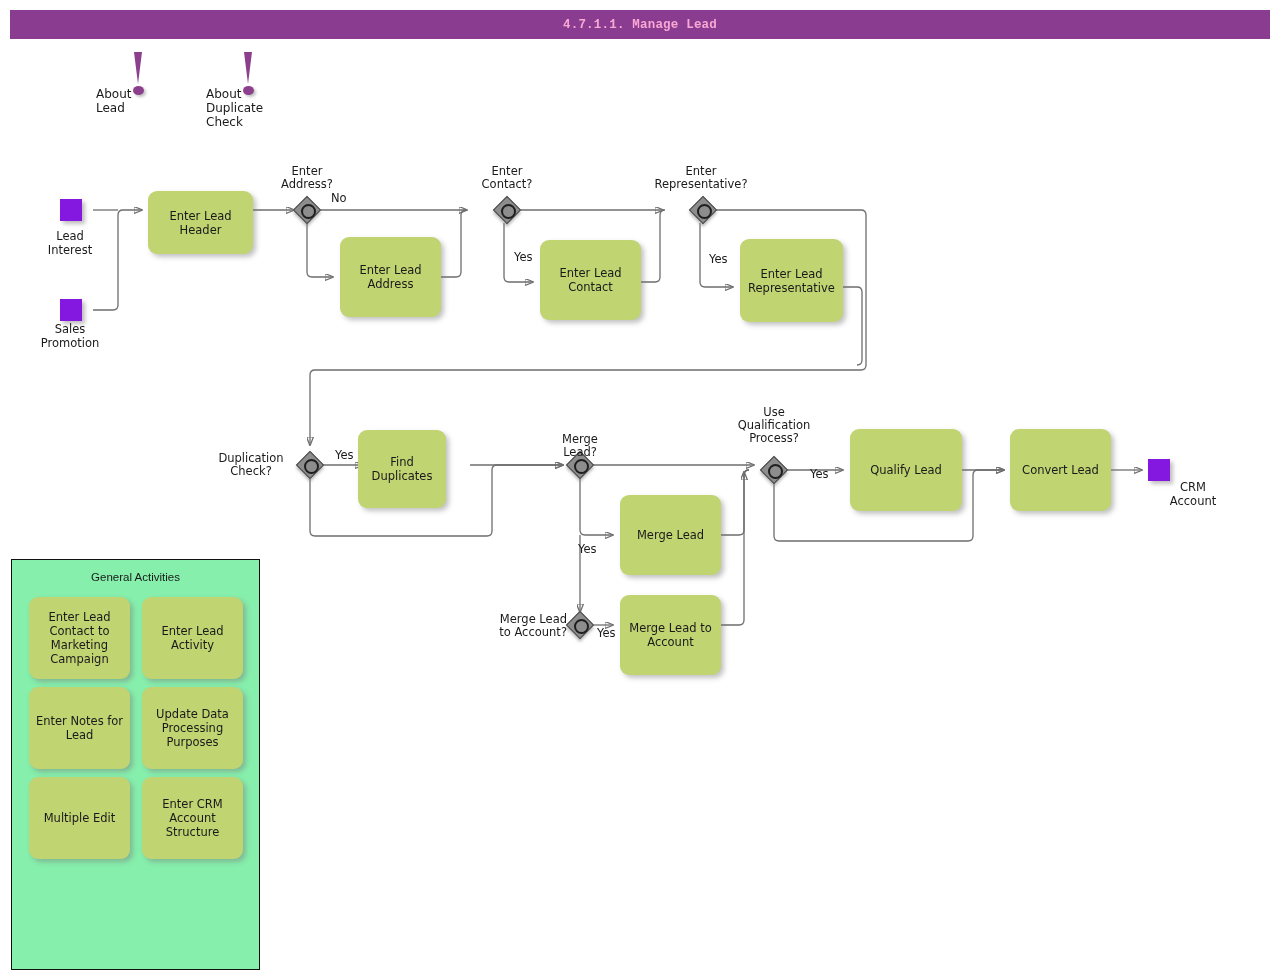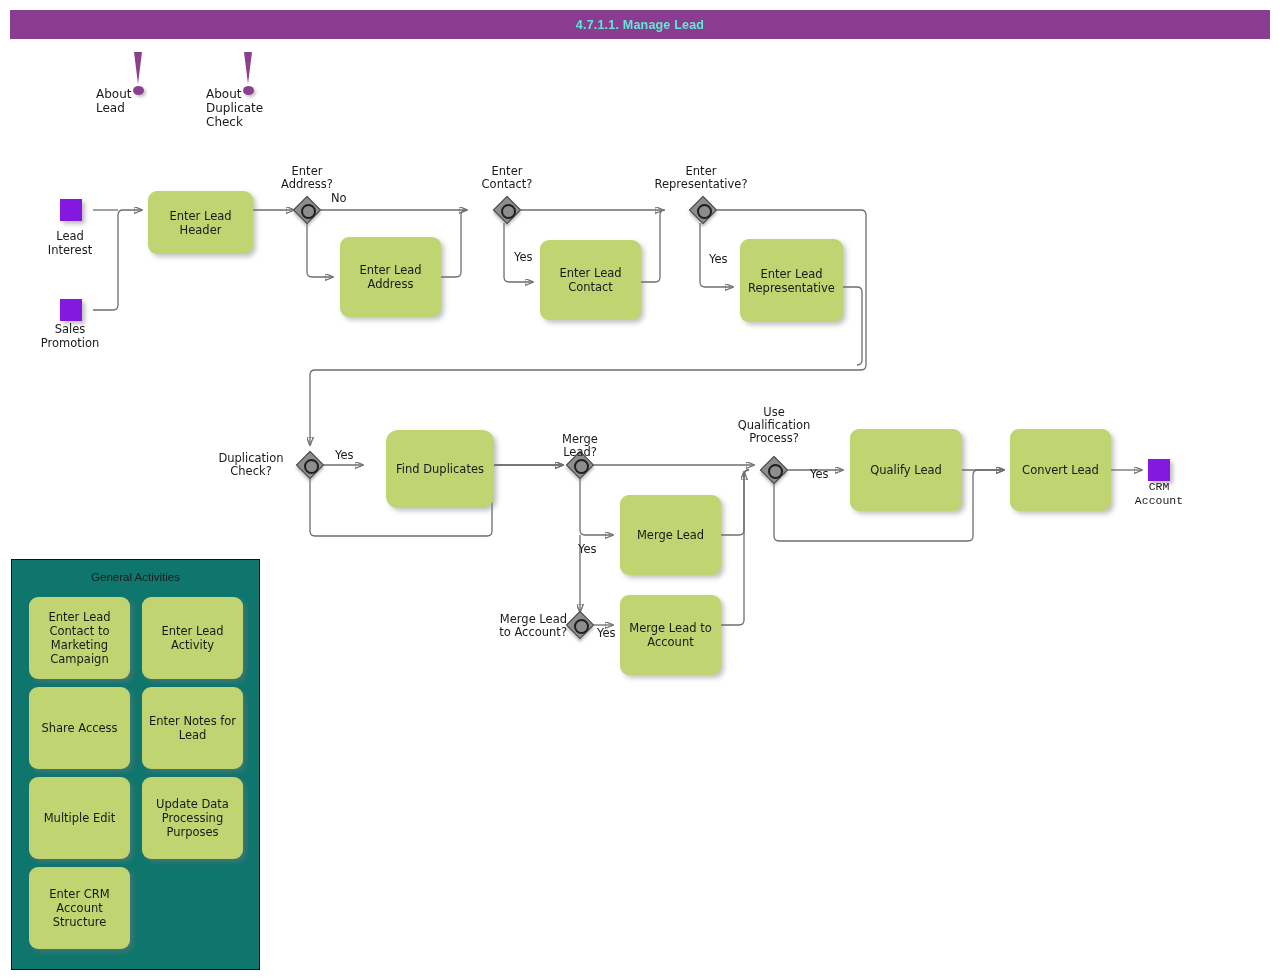--- a/index.html
+++ b/index.html
@@ -23,24 +23,24 @@
     left: 10px;
     top: 10px;
     width: 1260px;
     height: 29px;
     background: #8a3d90;
     display: flex;
     align-items: center;
     justify-content: center;
   }
   #title-bar .title-text {
-    color: #5eead4;
+    color: #f9a8d4;
     font-size: 12.5px;
     font-weight: bold;
-    font-family: Liberation Sans, sans-serif;
+    font-family: Liberation Mono, monospace;
     letter-spacing: 0.2px;
   }
 
   
   #connectors {
     position: absolute;
     left: 0; top: 0;
     width: 1280px; height: 980px;
     pointer-events: none;
   }
@@ -155,21 +155,21 @@
   }
 
   
   #legend {
     position: absolute;
     left: 11px;
     top: 559px;
     width: 249px;
     height: 411px;
     border: 1.6px solid #111111;
-    background: #0f766e;
+    background: #86efac;
     box-sizing: border-box;
   }
   #legend .legend-title {
     position: absolute;
     left: 0; top: 11px;
     width: 100%;
     text-align: center;
     font-size: 11.5px;
     color: #1a1a1a;
     font-family: "Liberation Sans", sans-serif;
@@ -272,21 +272,21 @@
 
 <div class="event-sq" style="left:60px; top:199px;"></div>
 <div class="event-label" style="left:22px; top:229px; width:96px;">Lead
 Interest</div>
 
 <div class="event-sq" style="left:60px; top:299px;"></div>
 <div class="event-label" style="left:22px; top:322px; width:96px;">Sales
 Promotion</div>
 
 <div class="event-sq" style="left:1148px; top:459px;"></div>
-<div class="event-label" style="left:1111px; top:480px; width:96px;font-family:Liberation Mono, monospace;">CRM
+<div class="event-label" style="left:1145px; top:480px; width:96px;">CRM
 Account</div>
 
 <div class="gateway" style="left:294px; top:197px;">
   <div class="diamond"></div>
   <div class="ring"></div>
 </div>
 <div class="gw-label" style="left:259px; top:165px; width:96px;">Enter
 Address?</div>
 
 <div class="gateway" style="left:494px; top:197px;">
@@ -353,21 +353,21 @@
 <div class="task" style="left:540px; top:240px; width:101px; height:80px;">
   <span style="white-space:pre-line;">Enter Lead
 Contact</span>
 </div>
 
 <div class="task" style="left:740px; top:239px; width:103px; height:83px;">
   <span style="white-space:pre-line;">Enter Lead
 Representative</span>
 </div>
 
-<div class="task" style="left:386px; top:430px; width:108px; height:78px;border-radius:12px;">
+<div class="task" style="left:358px; top:430px; width:88px; height:78px;">
   <span style="white-space:pre-line;">Find Duplicates</span>
 </div>
 
 <div class="task" style="left:620px; top:495px; width:101px; height:80px;">
   <span style="white-space:pre-line;">Merge Lead</span>
 </div>
 
 <div class="task" style="left:620px; top:595px; width:101px; height:80px;">
   <span style="white-space:pre-line;">Merge Lead to
 Account</span>
@@ -388,33 +388,30 @@
       <span style="white-space:pre-line;">Enter Lead
 Contact to
 Marketing
 Campaign</span>
     </div>
     <div class="task">
       <span style="white-space:pre-line;">Enter Lead
 Activity</span>
     </div>
     <div class="task">
-      <span style="white-space:pre-line;">Share Access</span>
-    </div>
-    <div class="task">
       <span style="white-space:pre-line;">Enter Notes for
 Lead</span>
-    </div>
-    <div class="task">
-      <span style="white-space:pre-line;">Multiple Edit</span>
     </div>
     <div class="task">
       <span style="white-space:pre-line;">Update Data
 Processing
 Purposes</span>
     </div>
     <div class="task">
+      <span style="white-space:pre-line;">Multiple Edit</span>
+    </div>
+    <div class="task">
       <span style="white-space:pre-line;">Enter CRM
 Account
 Structure</span>
     </div>
   </div>
 </div>
 
 </body></html>

